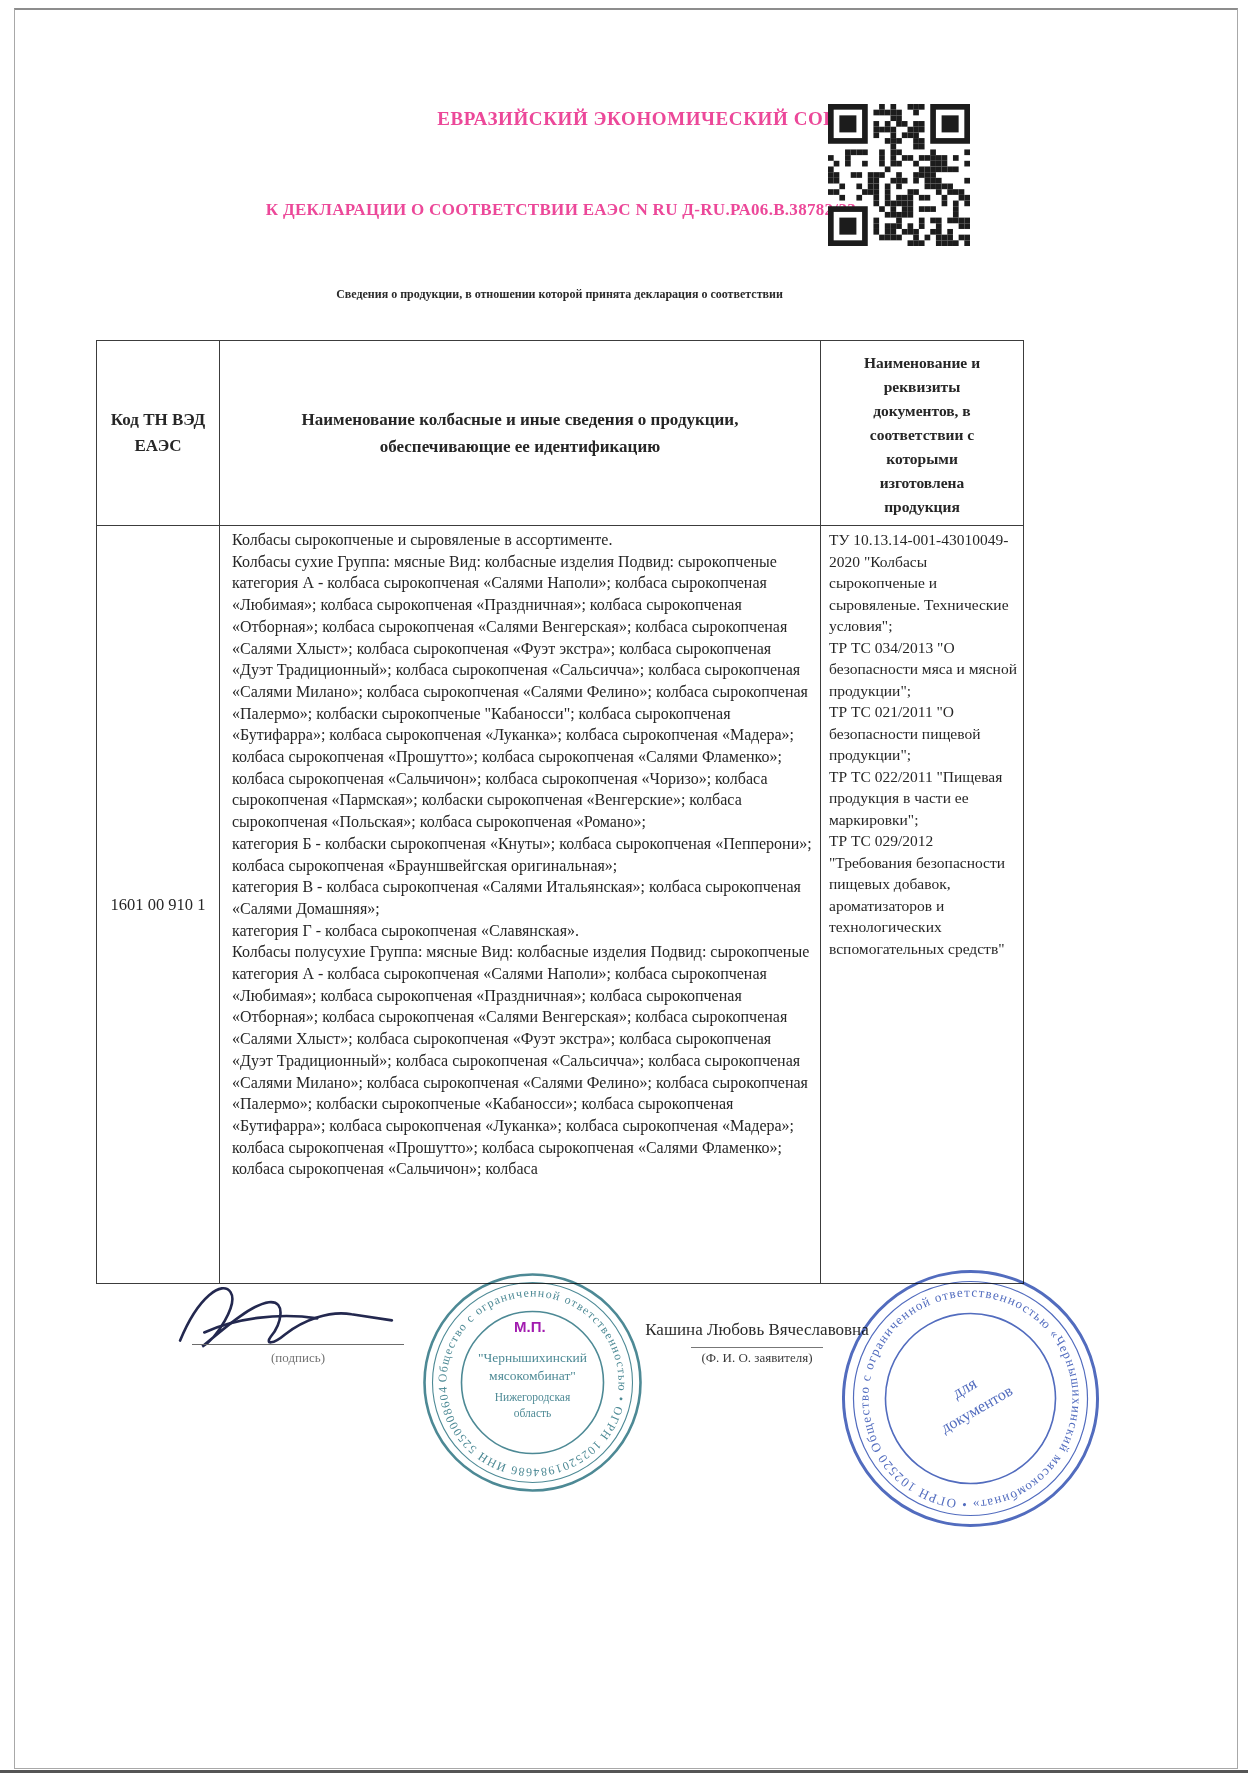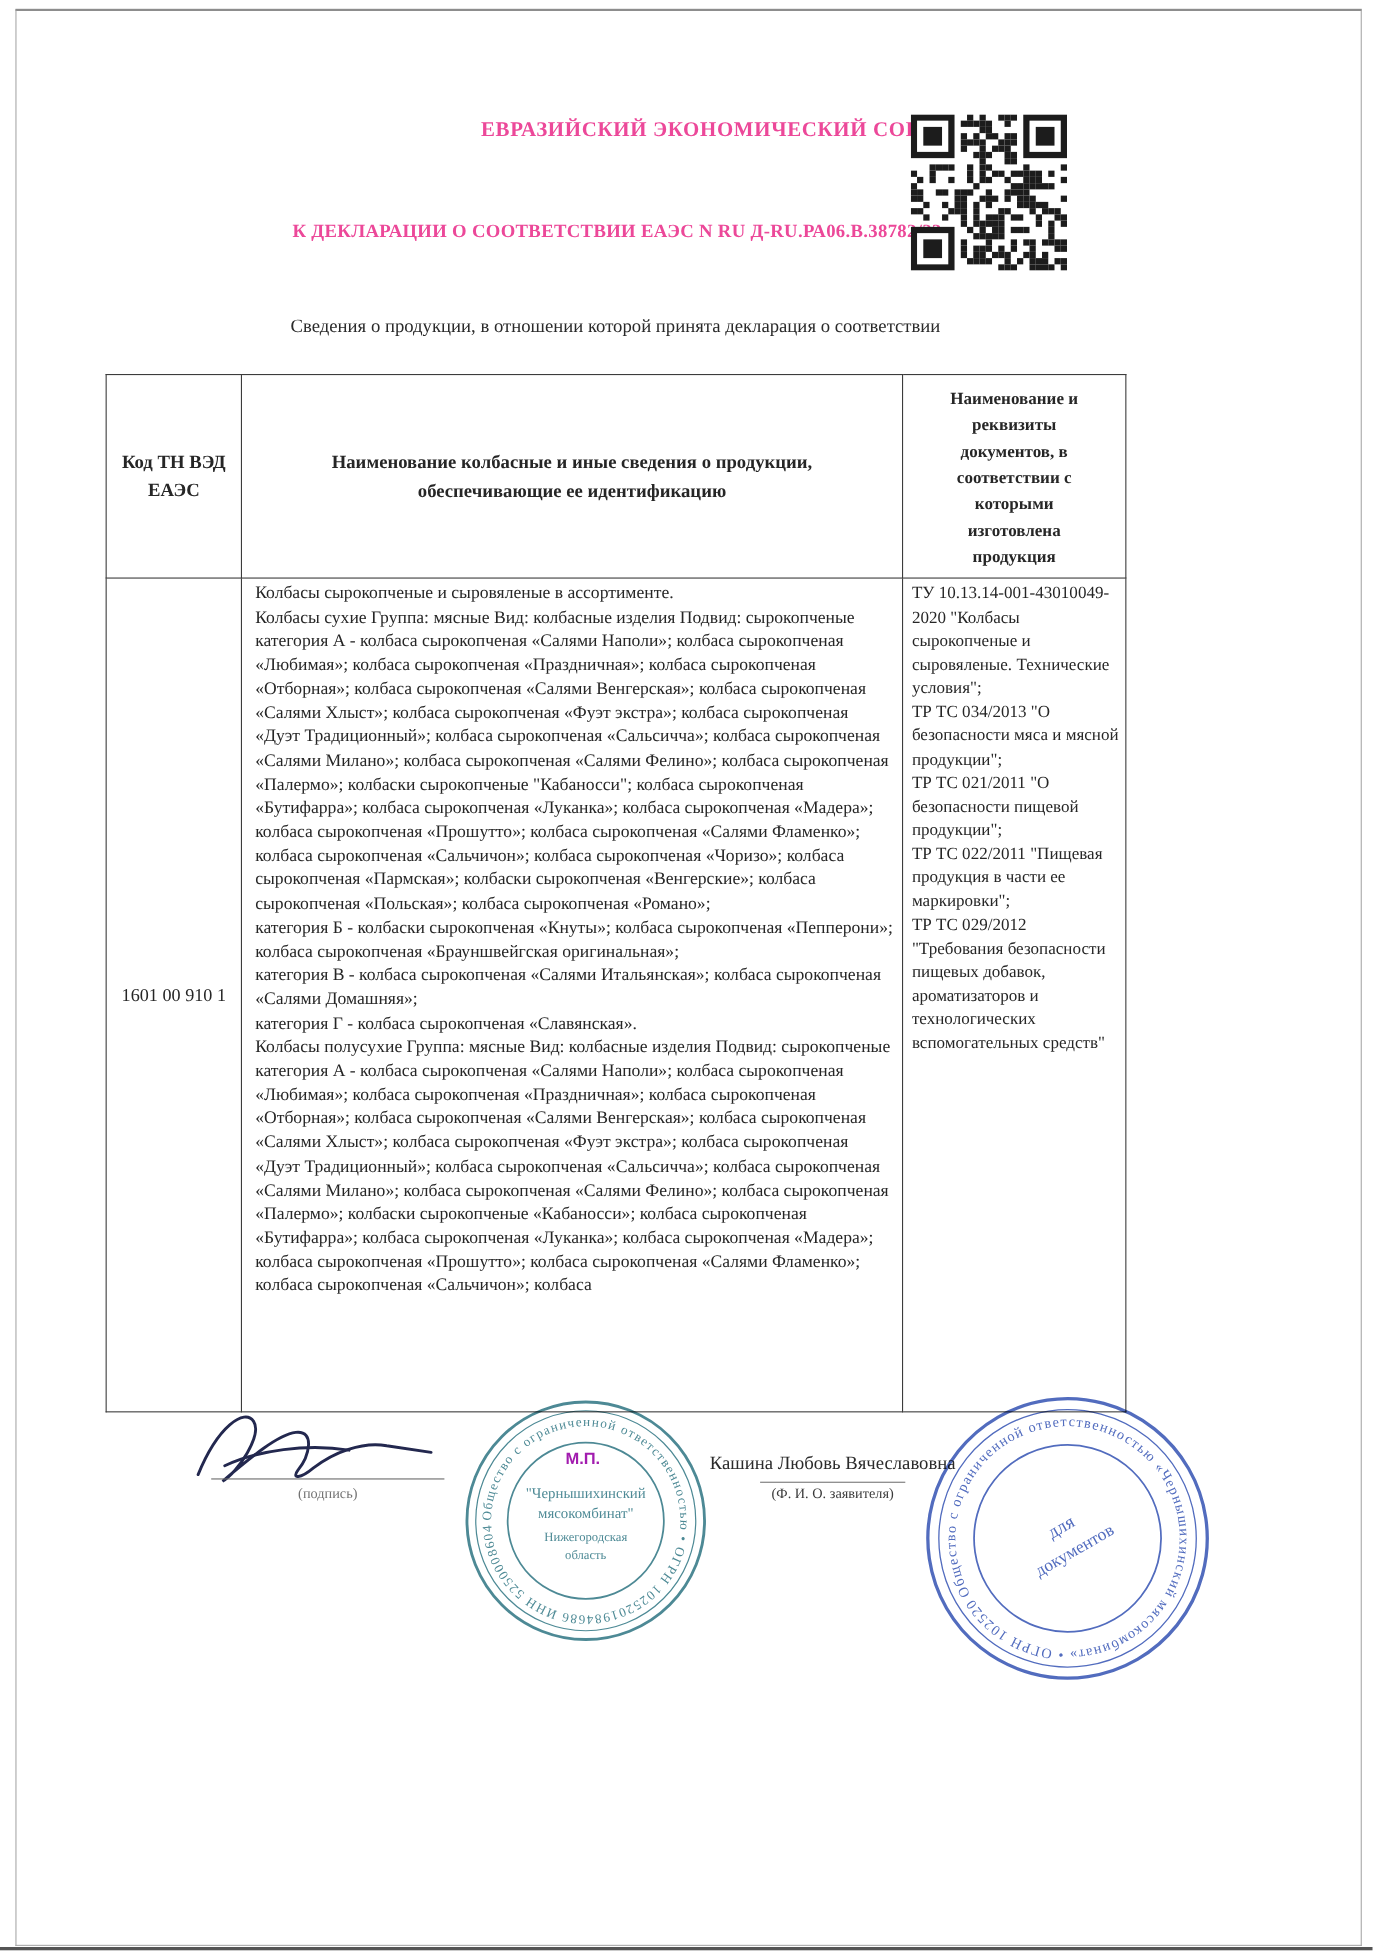--- a/index.html
+++ b/index.html
@@ -19,21 +19,21 @@
   .scan-bottom{
     position:absolute;left:0;right:0;bottom:1px;height:3px;background:#555;
   }
   
   .hdr{position:absolute;left:96px;width:760px;text-align:right;font-weight:bold;color:#ec4899;}
   .hdr-union{top:108px;font-size:19px;letter-spacing:.6px;}
   .hdr-appendix{top:152px;font-size:19px;letter-spacing:.4px;}
   .hdr-declaration{top:200px;font-size:17px;letter-spacing:.3px;}
   .intro{
     position:absolute;left:96px;top:287px;width:927px;text-align:center;
-    font-size:17px;color:#2a2a2a;font-weight:normal;
+    font-size:12px;color:#2a2a2a;font-weight:bold;
   }
   
   .qr{position:absolute;left:828px;top:104px;width:142px;height:142px;}
   .qr svg{width:100%;height:100%;}
   
   .decl-table{
     position:absolute;left:96px;top:340px;width:927px;
     border-collapse:collapse;table-layout:fixed;
   }
   .decl-table th,.decl-table td{

